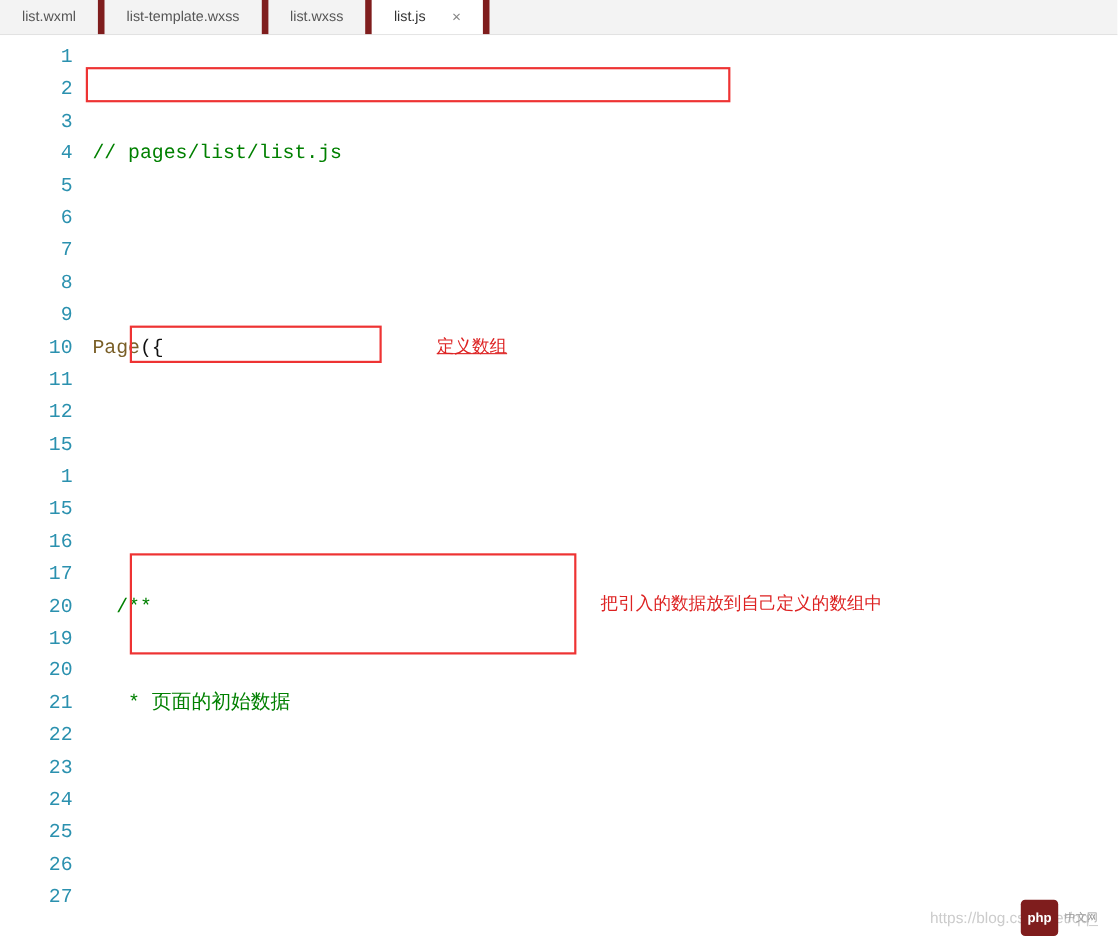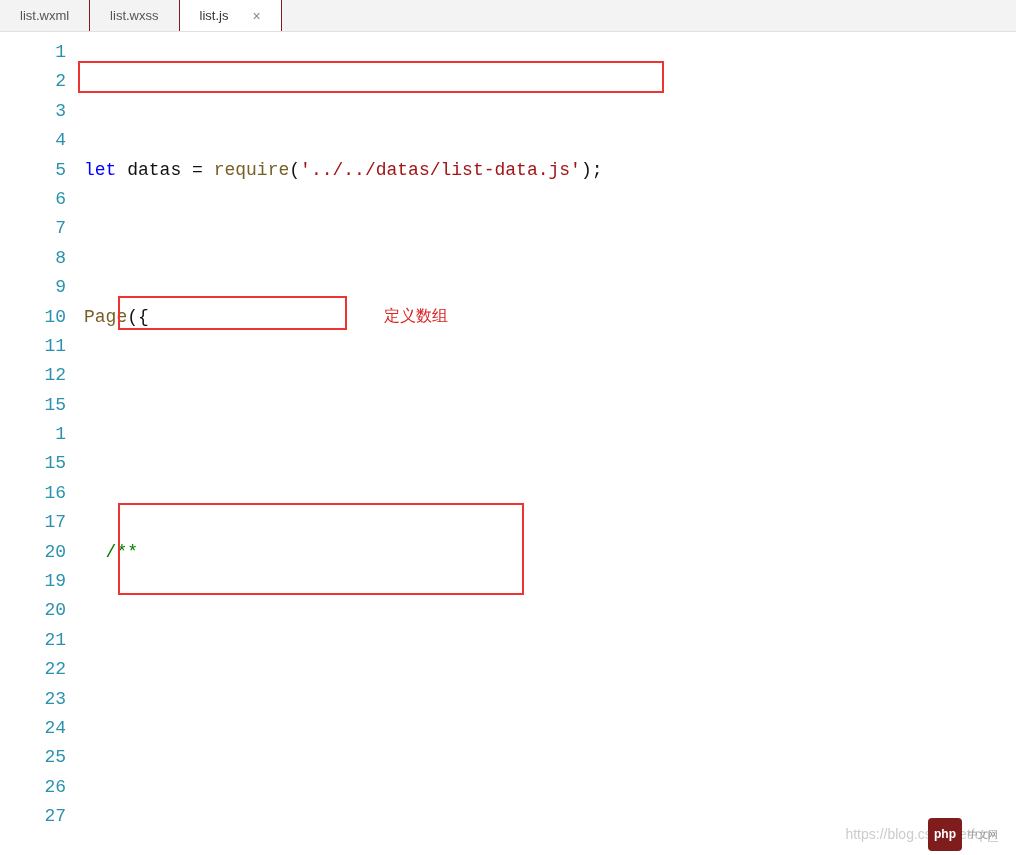--- a/index.html
+++ b/index.html
@@ -15,24 +15,23 @@
   display: flex;
   background: #f3f3f3;
   height: 32px;
   border-bottom: 1px solid #e0e0e0;
   font-family: -apple-system, "Segoe UI", Arial, sans-serif;
   font-size: 13px;
 }
 .tab {
   padding: 7px 20px;
   color: #555;
-  border-right: 1px solid #7f1d1d;
+  border-right: 6px solid #7f1d1d;
   cursor: pointer;
   display: flex;
-  align-items: center;
   white-space: nowrap;
 }
 .tab.active {
   background: #ffffff;
   color: #333;
 }
 .tab .close {
   margin-left: 24px;
   color: #888;
   font-size: 14px;
@@ -109,20 +108,23 @@
   font-family: "Microsoft YaHei", Arial, sans-serif;
   font-size: 10px;
 }
 </style>
 </head>
 <body>
 
 <div class="tabs">
   <div class="tab">
       <span>list.wxml</span>
+    </div>
+  <div class="tab">
+      <span>list-template.wxss</span>
     </div>
   <div class="tab">
       <span>list.wxss</span>
     </div>
   <div class="tab active">
     <span>list.js</span>
     <span class="close">×</span>
   </div>
 </div>
 
@@ -151,29 +153,30 @@
       <div class="ln">21</div>
       <div class="ln">22</div>
       <div class="ln">23</div>
       <div class="ln">24</div>
       <div class="ln">25</div>
       <div class="ln">26</div>
       <div class="ln">27</div>
     </div>
   <div class="code">
 
-
-    <div class="line"><span class="c-keyword">let</span><span class="c-ident"> datas </span><span class="c-punct">= </span><span class="c-func">require</span><span class="c-punct">(</span><span class="c-string">'../../datas/list-data.js'</span><span class="c-punct">);</span></div>
+    <div class="line"><span class="c-comment">// pages/list/list.js</span></div>
+
 
 
     <div class="line"><span class="c-func">Page</span><span class="c-punct">({</span></div>
 
     <div class="line"><span></span></div>
 
     <div class="line">  <span class="c-comment">/**</span></div>
+    <div class="line">  <span class="c-comment"> * 页面的初始数据</span></div>
     
 
     
     
     
 
     
 
     
     
@@ -194,19 +197,20 @@
     
 
     
     
 
     
     <div class="redbox" style="left:-6px; top:29px; width:586px; height:32px;"></div>
     <div class="redbox" style="left:34px; top:264px; width:229px; height:34px;"></div>
     <div class="redbox" style="left:34px; top:471px; width:406px; height:92px;"></div>
 
-    <div class="annot" style="left:300px; top:269px;">定义数组</div>
+    <div class="annot" style="left:313px; top:269px;text-decoration:underline;">定义数组</div>
+    <div class="annot" style="left:462px; top:503px;">把引入的数据放到自己定义的数组中</div>
 
     <div class="watermark">https://blog.csdn.net/qq_</div>
     <div class="logo-badge">php</div>
     <div class="logo-text">中文网</div>
   </div>
 </div>
 
 </body></html>

